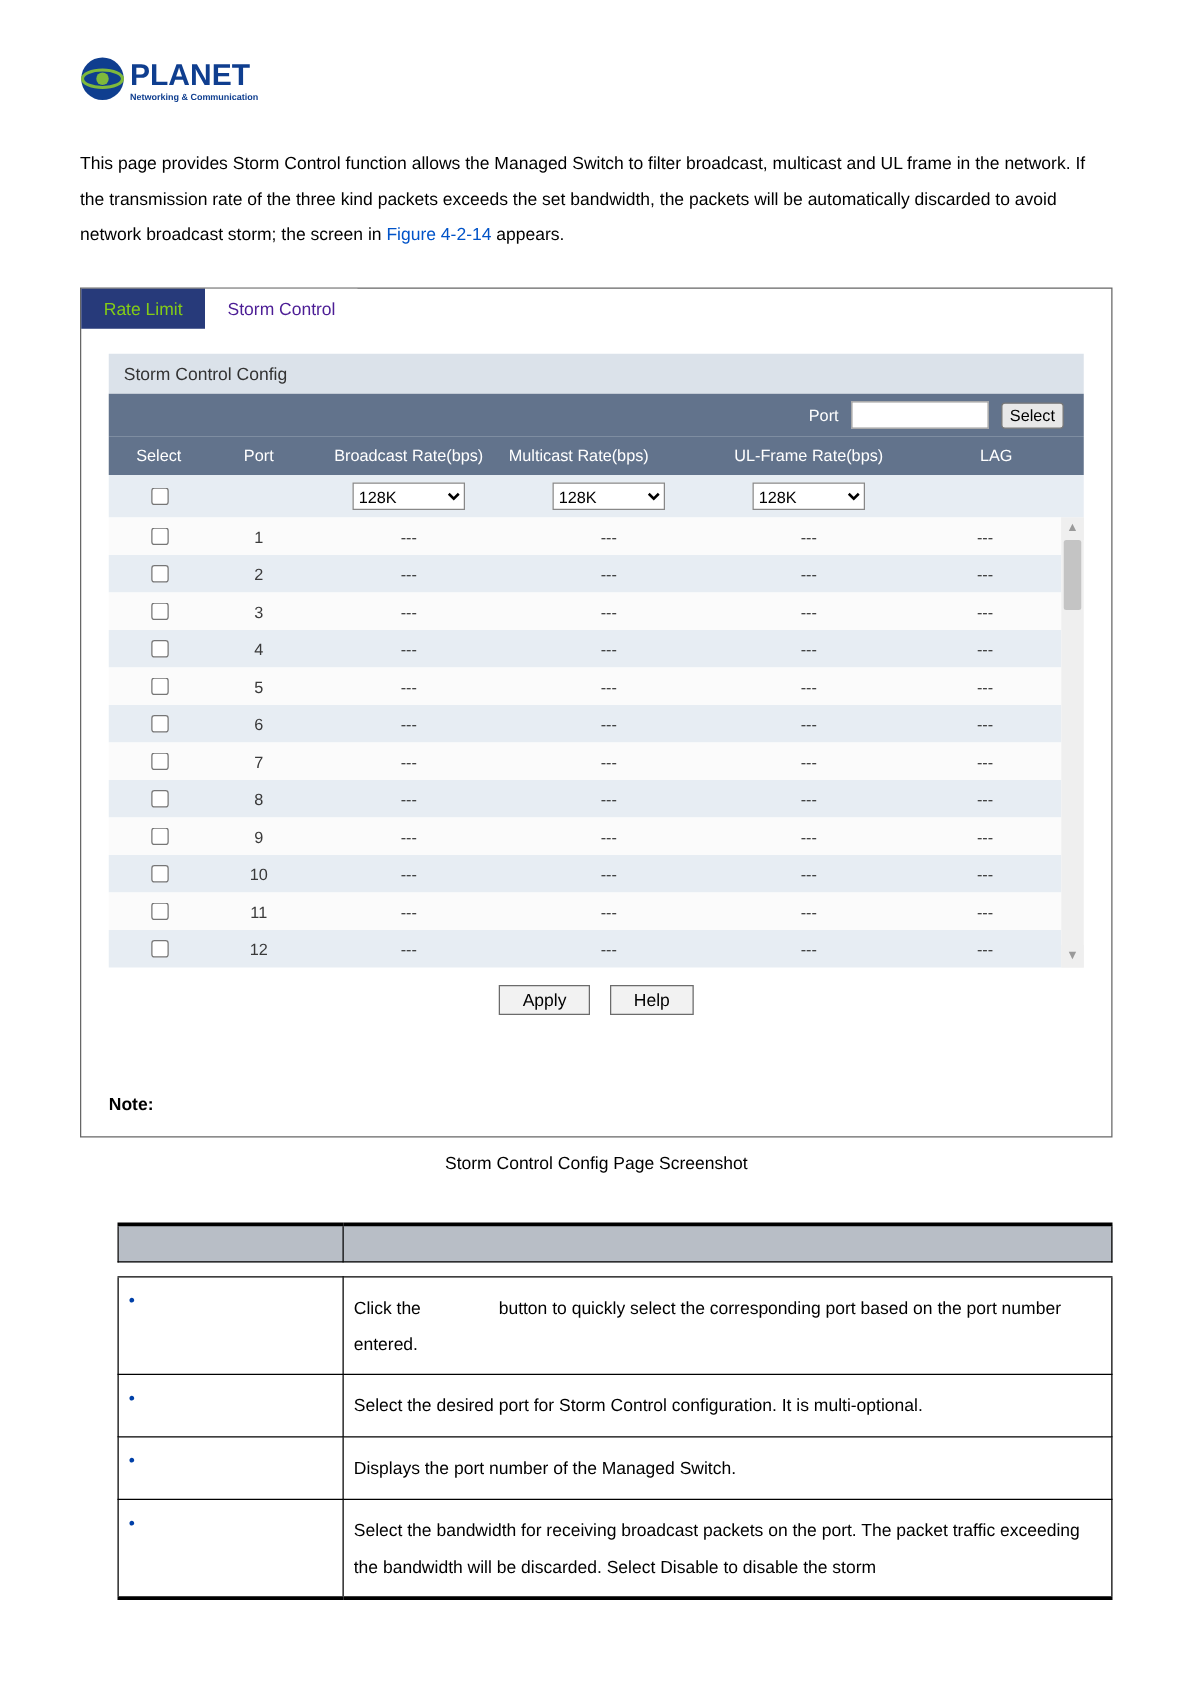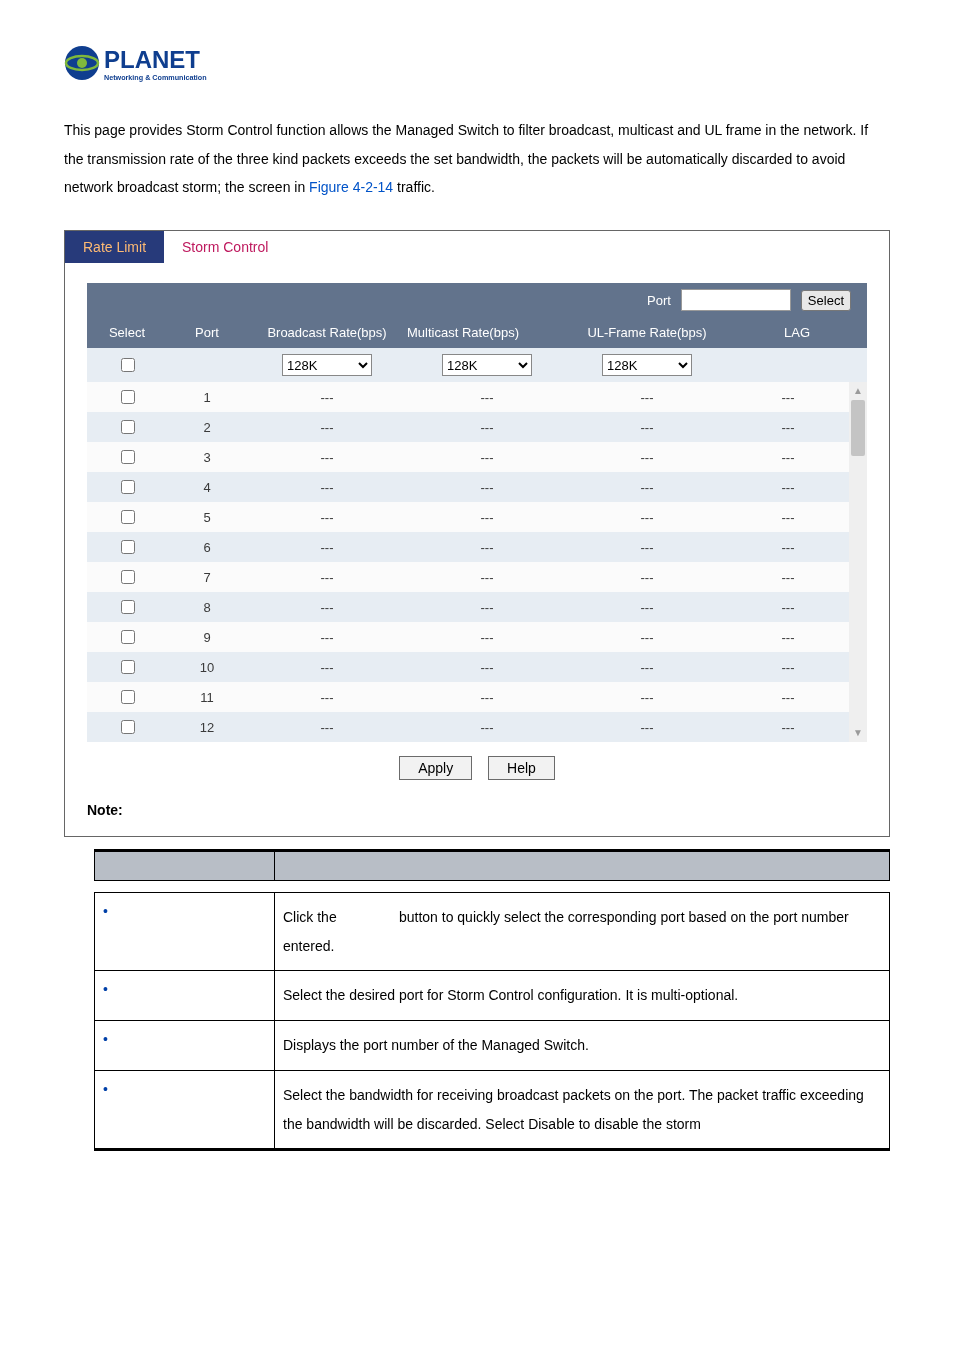--- a/index.html
+++ b/index.html
@@ -33,24 +33,24 @@
   .tabs {
     display: flex;
     align-items: center;
   }
   .tab {
     padding: 8px 18px;
     font-size: 14px;
   }
   .tab.active {
     background: #273a7a;
-    color: #fdba74;
+    color: #84cc16;
   }
   .tab.inactive {
-    color: #be185d;
+    color: #4c1d95;
     background: #fff;
   }
   .panel {
     margin: 20px 22px 0 22px;
   }
   .panel-title {
     background: #dbe2ea;
     color: #333;
     padding: 8px 12px;
   }
@@ -151,21 +151,21 @@
   .buttons button {
     background: #f2f2f2;
     border: 1px solid #6b6b6b;
     padding: 3px 18px;
     font-size: 14px;
     margin: 0 6px;
   }
   .note {
     padding: 4px 22px 14px 22px;
   }
-  .note-title { font-weight: bold; margin-bottom: 4px;}
+  .note-title { font-weight: bold; margin-bottom: 4px; margin-top: 41px;}
   .caption {
     text-align: center;
     margin: 12px 0 40px 0;
     font-size: 14px;
   }
   .fields-intro { margin-bottom: 22px; }
   .fields-table {
     width: calc(100% - 30px);
     margin-left: 30px;
     border-collapse: collapse;
@@ -201,29 +201,30 @@
         <circle cx="18" cy="23" r="17" fill="#0f3e8f"></circle>
         <ellipse cx="18" cy="23" rx="16" ry="7" fill="none" stroke="#7fb93c" stroke-width="2.5"></ellipse>
         <circle cx="18" cy="23" r="5" fill="#7fb93c"></circle>
       </g>
       <text x="40" y="28" font-family="Arial Black, Arial" font-size="24" font-weight="900" fill="#0f3e8f" letter-spacing="0">PLANET</text>
       <text x="40" y="40" font-family="Arial" font-size="7.2" font-weight="bold" fill="#0f3e8f">Networking &amp; Communication</text>
     </svg>
   </div>
 
   <div class="intro">
-    <span>This page provides Storm Control function allows the Managed Switch to filter broadcast, multicast and UL frame in the network. If the transmission rate of the three kind packets exceeds the set bandwidth, the packets will be automatically discarded to avoid network broadcast storm; the screen in </span><a href="#">Figure 4-2-14</a><span> traffic.</span>
+    <span>This page provides Storm Control function allows the Managed Switch to filter broadcast, multicast and UL frame in the network. If the transmission rate of the three kind packets exceeds the set bandwidth, the packets will be automatically discarded to avoid network broadcast storm; the screen in </span><a href="#">Figure 4-2-14</a><span> appears.</span>
   </div>
 
   <div class="screenshot">
     <div class="tabs">
       <div class="tab active">Rate Limit</div>
       <div class="tab inactive">Storm Control</div>
     </div>
     <div class="panel">
+      <div class="panel-title">Storm Control Config</div>
       <div class="port-select-bar">
         <span>Port</span>
         <input type="text" style="">
         <button>Select</button>
       </div>
       <div class="header-row">
         <div class="c1">Select</div>
         <div class="c2">Port</div>
         <div class="c3">Broadcast Rate(bps)</div>
         <div class="c4">Multicast Rate(bps)</div>
@@ -347,20 +348,21 @@
       <div class="buttons">
         <button>Apply</button>
         <button>Help</button>
       </div>
     </div>
     <div class="note">
       <div class="note-title">Note:</div>
     </div>
   </div>
 
+  <div class="caption">Storm Control Config Page Screenshot</div>
 
 
   <table class="fields-table">
     <thead>
       <tr>
         <th></th>
         <th></th>
       </tr>
     </thead>
     <tbody>

